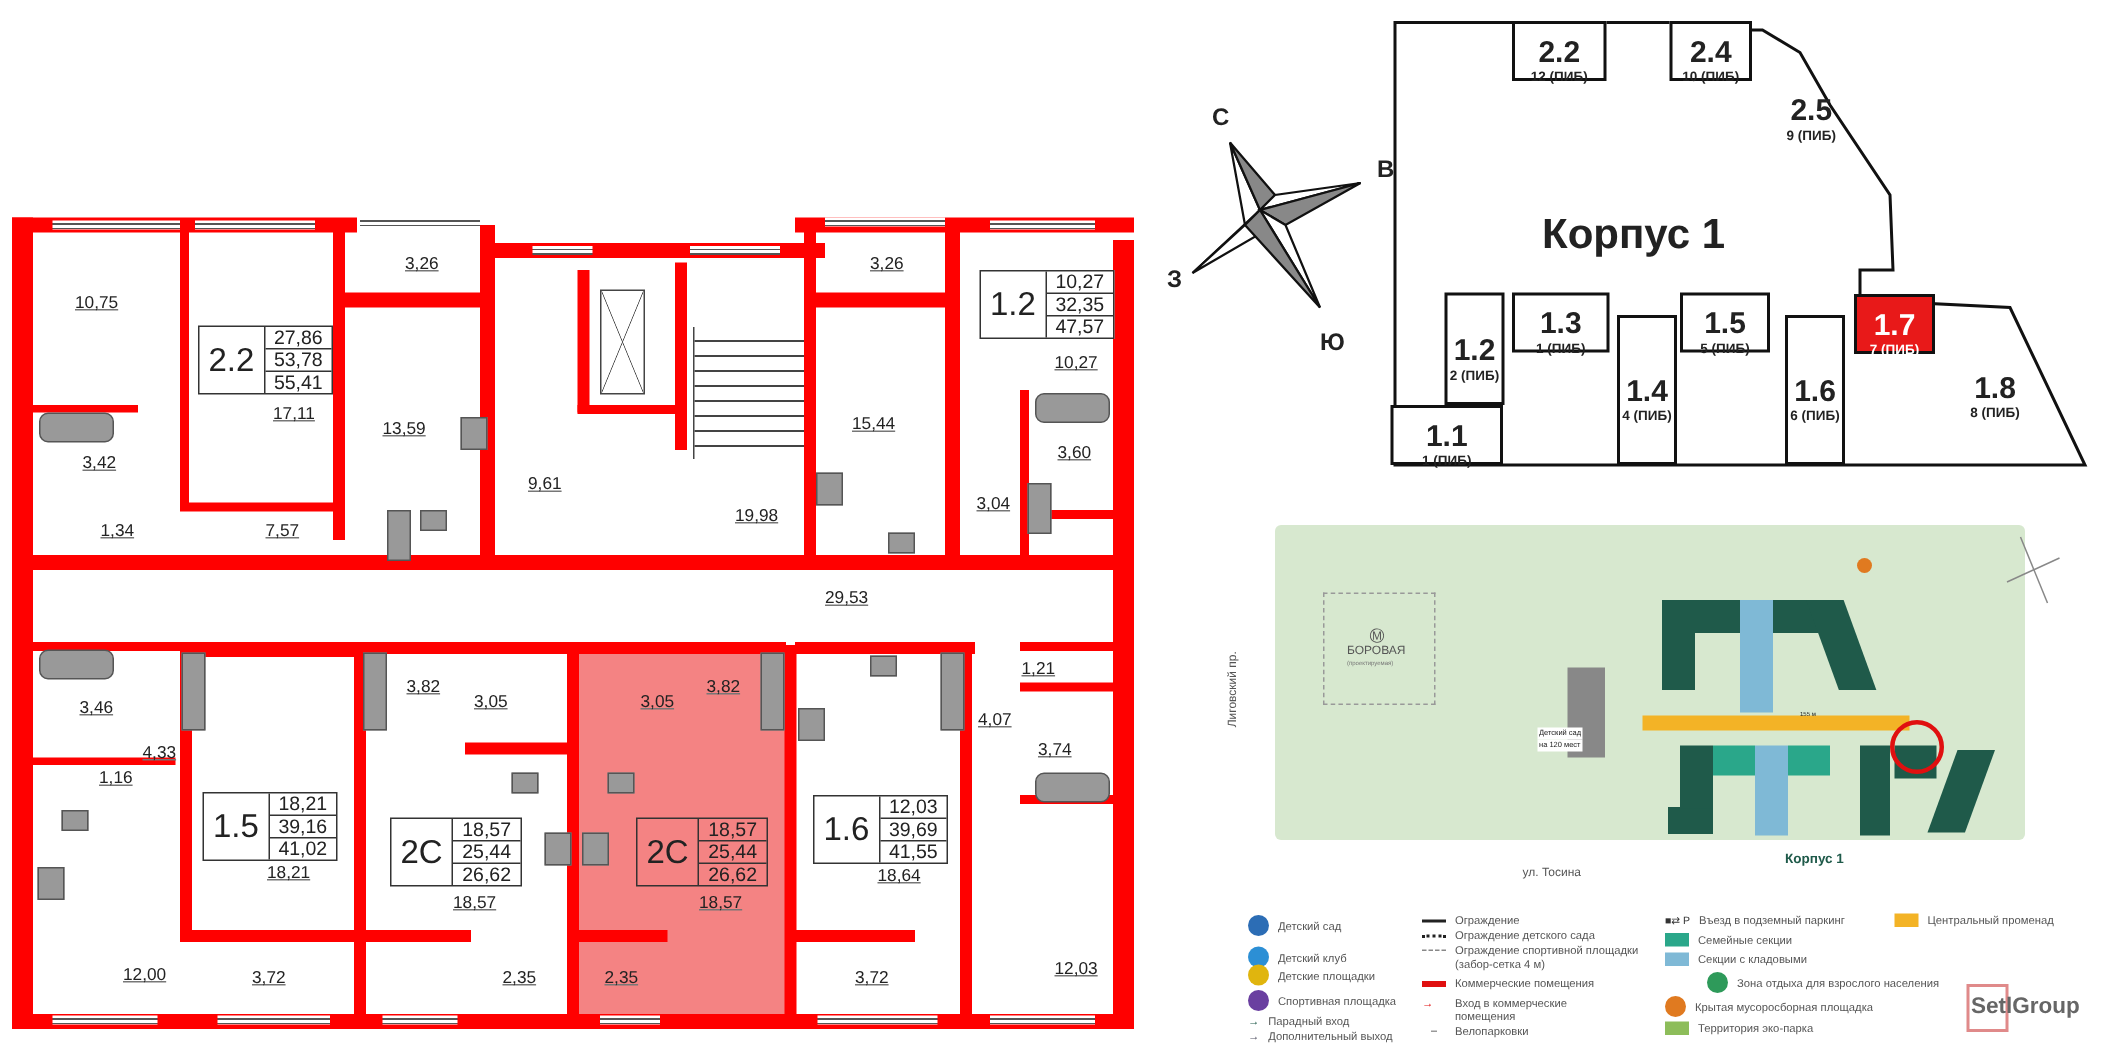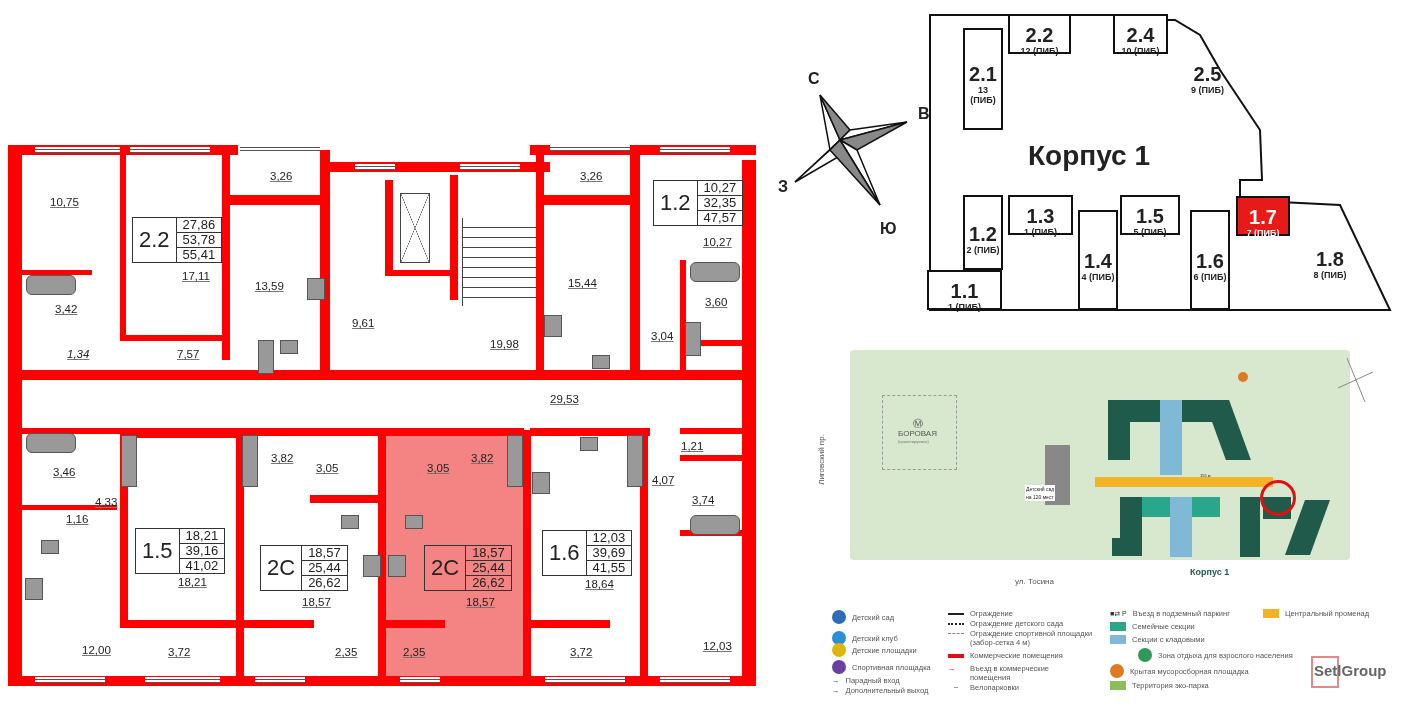--- a/index.html
+++ b/index.html
@@ -177,21 +177,21 @@
         <span>39,69</span>
         <span>41,55</span>
       </div>
   </div>
 
   <span class="area" style="left:50px;top:196px;">10,75</span>
   <span class="area" style="left:270px;top:170px;">3,26</span>
   <span class="area" style="left:182px;top:270px;">17,11</span>
   <span class="area" style="left:255px;top:280px;">13,59</span>
   <span class="area" style="left:55px;top:303px;">3,42</span>
-  <span class="area" style="left:67px;top:348px;font-style:italic;">1,34</span>
+  <span class="area" style="left:67px;top:348px;">1,34</span>
   <span class="area" style="left:177px;top:348px;">7,57</span>
   <span class="area" style="left:352px;top:317px;">9,61</span>
   <span class="area" style="left:490px;top:338px;">19,98</span>
   <span class="area" style="left:580px;top:170px;">3,26</span>
   <span class="area" style="left:568px;top:277px;">15,44</span>
   <span class="area" style="left:703px;top:236px;">10,27</span>
   <span class="area" style="left:705px;top:296px;">3,60</span>
   <span class="area" style="left:651px;top:330px;">3,04</span>
   <span class="area" style="left:550px;top:393px;">29,53</span>
   <span class="area" style="left:53px;top:466px;text-align:right;">3,46</span>
@@ -239,24 +239,20 @@
   <span class="korpus" style="left:248px;top:140px;">Корпус 1</span>
 
   <div class="sec" style="left:228px;top:14px;width:63px;height:40px;">
       <div class="n">2.2</div>
       <div class="p">12 (ПИБ)</div>
     </div>
   <div class="sec" style="left:333px;top:14px;width:55px;height:40px;">
       <div class="n">2.4</div>
       <div class="p">10 (ПИБ)</div>
     </div>
-  <div class="sec" style="left:183px;top:28px;width:40px;height:102px;padding-top:25px;">
-      <div class="n">2.1</div>
-      <div class="p">13 (ПИБ)</div>
-    </div>
   <div class="sec" style="left:405px;top:55px;width:45px;height:60px;border:none;background:transparent;">
       <div class="n">2.5</div>
       <div class="p">9 (ПИБ)</div>
     </div>
   <div class="sec" style="left:183px;top:195px;width:40px;height:75px;padding-top:18px;">
       <div class="n">1.2</div>
       <div class="p">2 (ПИБ)</div>
     </div>
   <div class="sec" style="left:228px;top:195px;width:65px;height:40px;">
       <div class="n">1.3</div>
@@ -362,21 +358,21 @@
       <span class="lg-sw" style="height:2px;border-top:1px dashed #888;"></span>
       <span>Ограждение спортивной площадки</span>
     </div>
   <span style="position:absolute;left:150px;top:33px;">(забор-сетка 4 м)</span>
   <div class="lg-item" style="left:128px;top:46px;">
       <span class="lg-sw" style="height:4px;background:#e01010;"></span>
       <span>Коммерческие помещения</span>
     </div>
   <div class="lg-item" style="left:128px;top:59px;">
       <span style="color:#e01010;width:16px;">→</span>
-      <span>Въезд в коммерческие</span>
+      <span>Вход в коммерческие</span>
     </div>
   <span style="position:absolute;left:150px;top:68px;">помещения</span>
   <div class="lg-item" style="left:128px;top:78px;">
       <span class="lg-sw" style="height:1px;background:#999;width:4px;margin:0 6px;"></span>
       <span>Велопарковки</span>
     </div>
 
   <div class="lg-item" style="left:290px;top:4px;">
       <span style="font-size:7px;color:#333;">■⇄ P</span>
       <span>Въезд в подземный паркинг</span>

